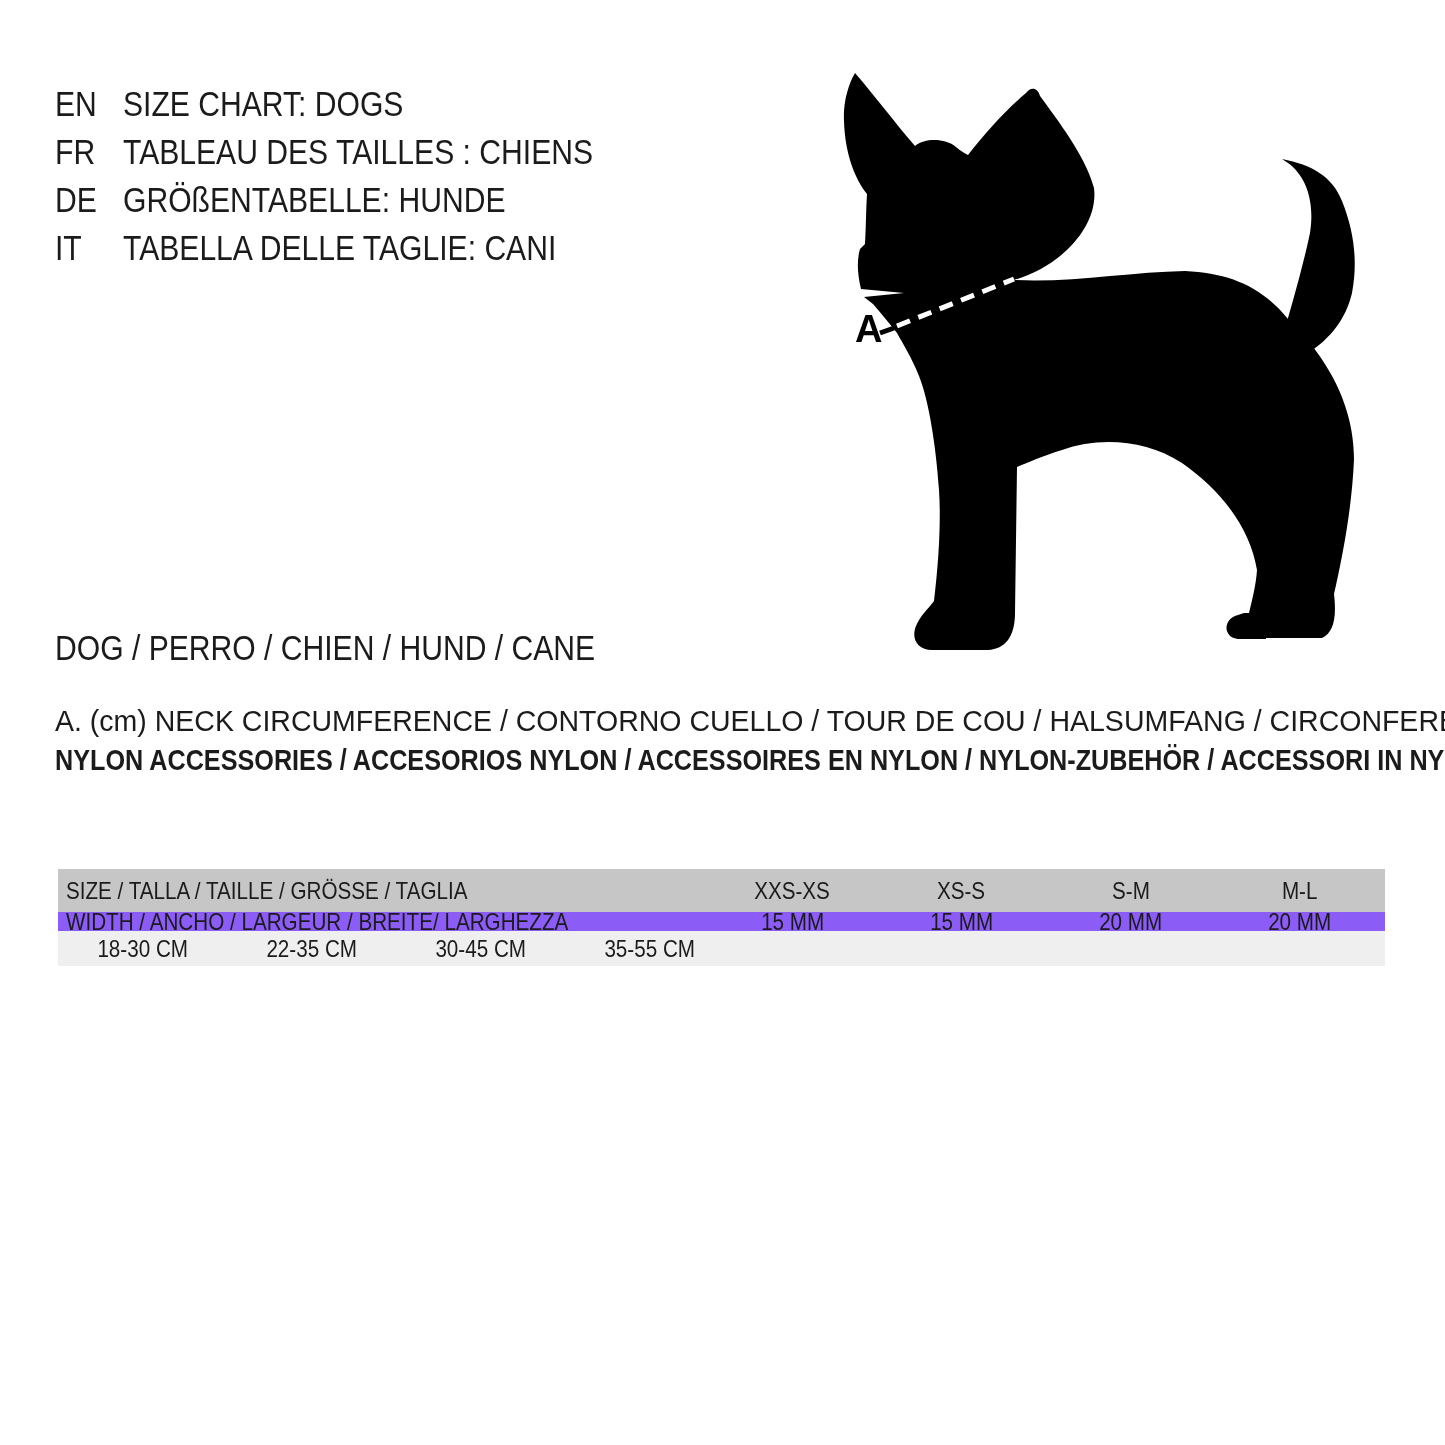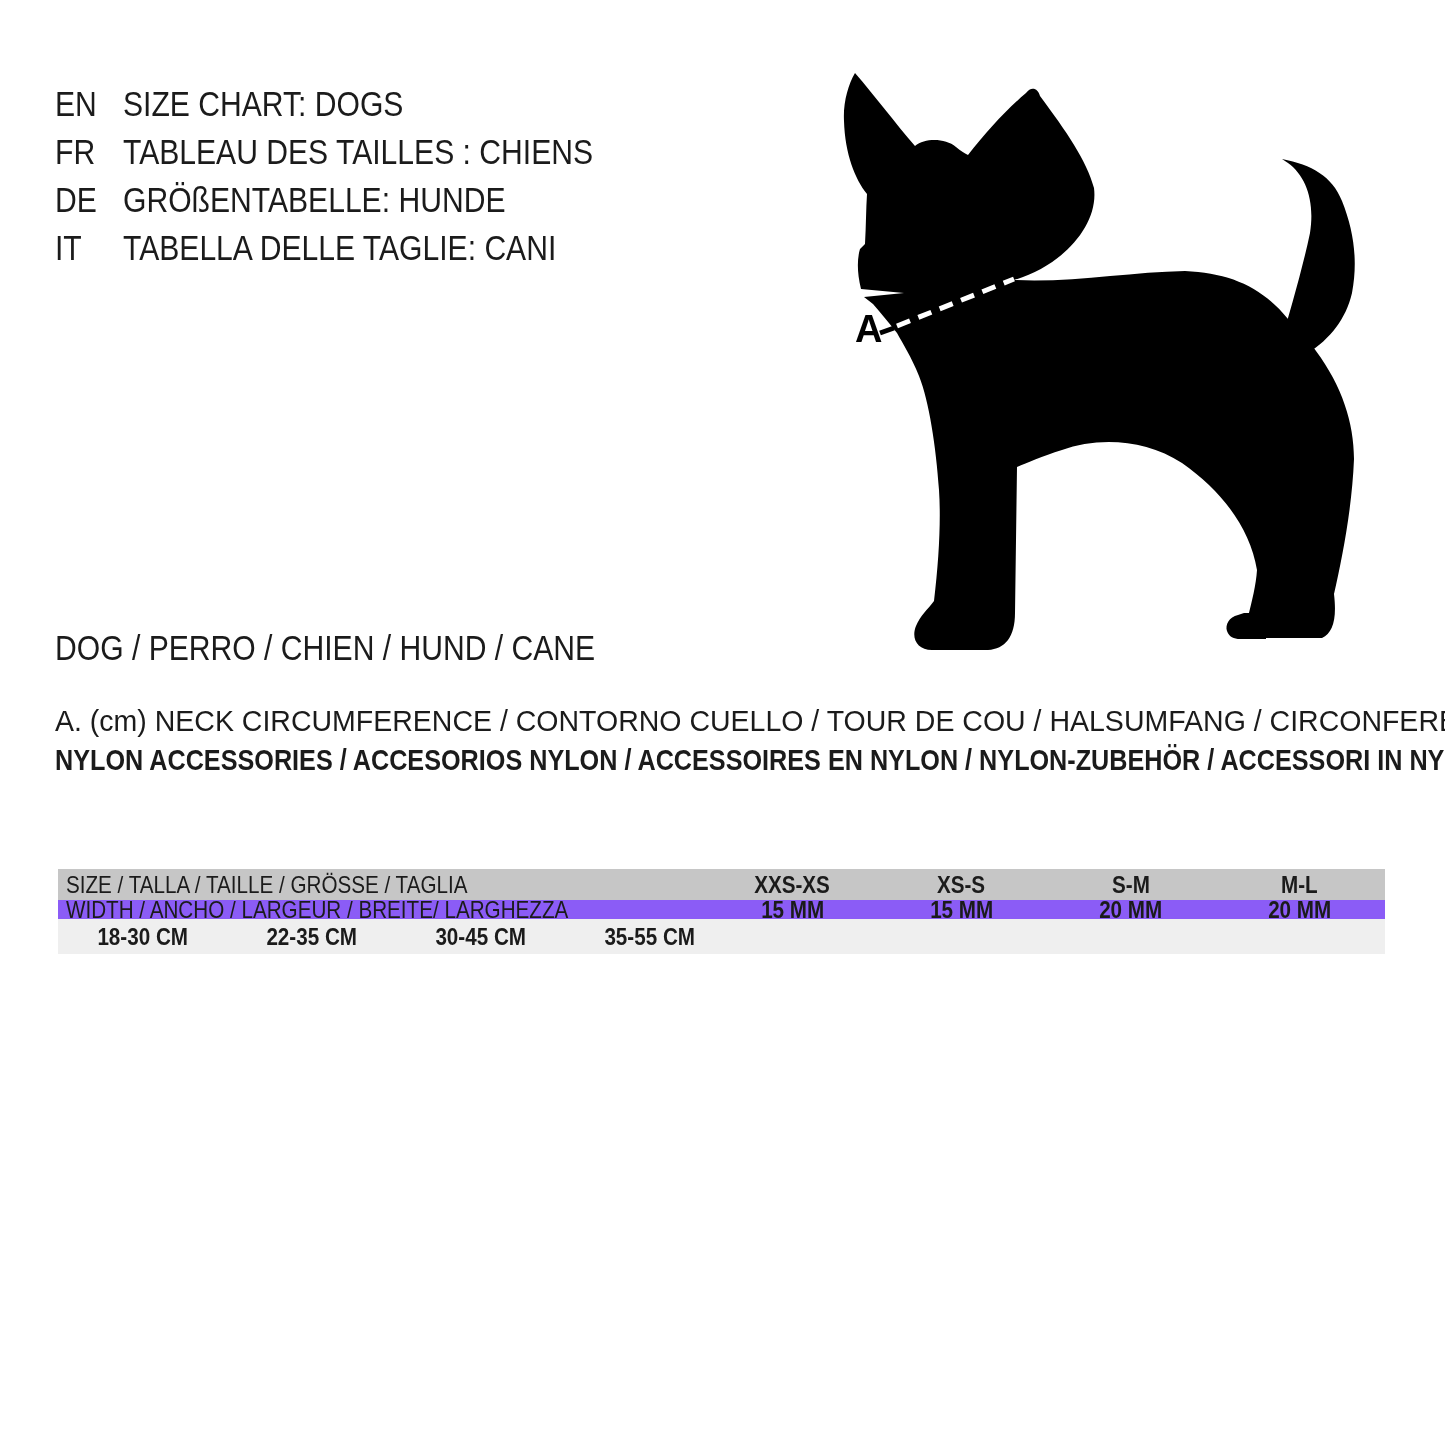--- a/index.html
+++ b/index.html
@@ -29,25 +29,25 @@
   .note-measure{position:absolute;left:55px;top:668px;font-size:30px;line-height:34px;}
   .note-material{position:absolute;left:55px;top:707px;font-size:30px;line-height:34px;font-weight:bold;}
 
   .size-table{position:absolute;left:58px;top:833px;width:1327px;}
   .tbl-header{
     height:33px;margin-bottom:2px;background:#f6d80e;
     display:flex;align-items:center;justify-content:center;
     font-size:26px;font-weight:bold;color:#111;
   }
   .trow{display:flex;align-items:center;font-size:24px;}
-  .trow-size{height:31px;background:#c6c6c6;}
+  .trow-size{height:43px;background:#c6c6c6;}
   .trow-width{height:19px;background:#8b5cf6;}
   .trow-a{height:35px;background:#efefef;}
   .tlabel{flex:0 0 650px;padding-left:8px;box-sizing:border-box;}
-  .tval{flex:0 0 169px;display:flex;justify-content:center;align-items:center;font-weight:bold;}
+  .tval{flex:0 0 169px;display:flex;justify-content:center;align-items:center;}
 </style>
 </head>
 <body>
 
 <div class="page">
 
   <div class="langs">
     <div class="lang-row">
       <span class="lang-code"><span class="cond">EN</span></span>
       <span><span class="cond">SIZE CHART: DOGS</span></span>

